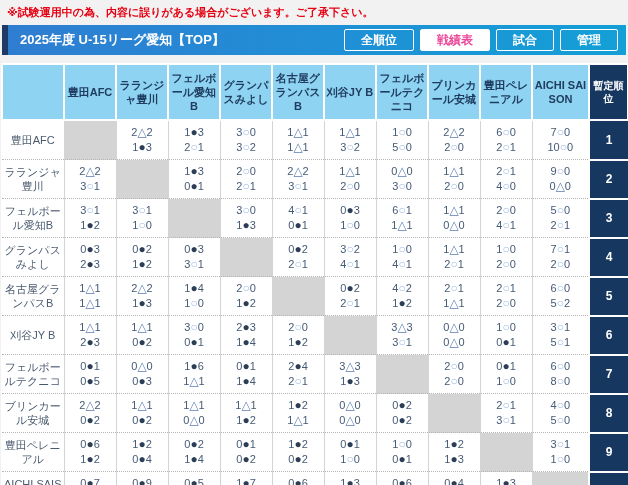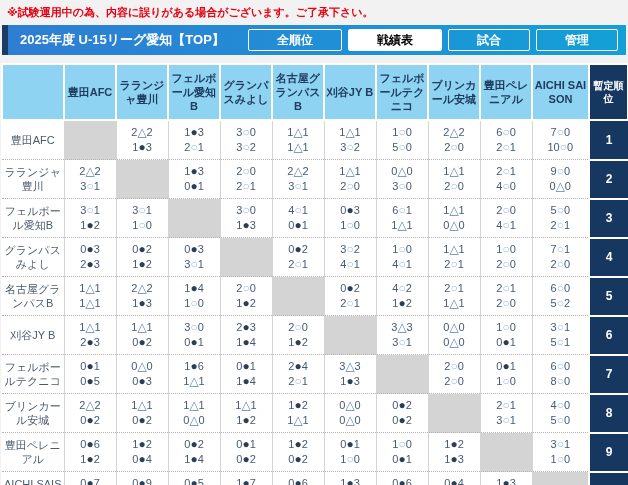--- a/index.html
+++ b/index.html
@@ -17,23 +17,23 @@
   .title-bar{
     margin:2px 2px 0 2px;height:30px;display:flex;align-items:center;
     background:linear-gradient(90deg,#2f7dd1 0%,#1f90d6 55%,#13a0d6 100%);
     border-left:6px solid #1c3c64;
   }
   .page-title{color:#fff;font-weight:bold;font-size:13px;padding-left:12px;white-space:nowrap;text-align:center;}
   .btn-group{margin-left:auto;display:flex;gap:6px;padding-right:8px;}
   .btn{
     border:1px solid #fff;background:transparent;color:#fff;
     font-family:inherit;font-weight:bold;font-size:12px;
-    padding:3px 28px;border-radius:2px;cursor:pointer;line-height:1.2;white-space:nowrap;
-  }
-  .btn.active{background:#fff;color:#000000;}
+    padding:3px 16px;border-radius:2px;cursor:pointer;line-height:1.2;white-space:nowrap;
+  }
+  .btn.active{background:#fff;color:#ec4899;}
   
   table{border-collapse:collapse;table-layout:fixed;width:626px;margin:8px 1px 0 1px;background:#fff;}
   th,td{padding:0;vertical-align:middle;text-align:center;}
   th.corner{background:#8fd3f2;border:2px solid #fff;}
   th.colhead{
     background:#8fd3f2;color:#1f3d60;font-size:11px;font-weight:bold;
     border:2px solid #fff;height:54px;line-height:1.3;word-break:break-all;padding:0 1px;
   }
   th.rankhead{
     background:#16375f;color:#fff;font-size:10px;font-weight:bold;

